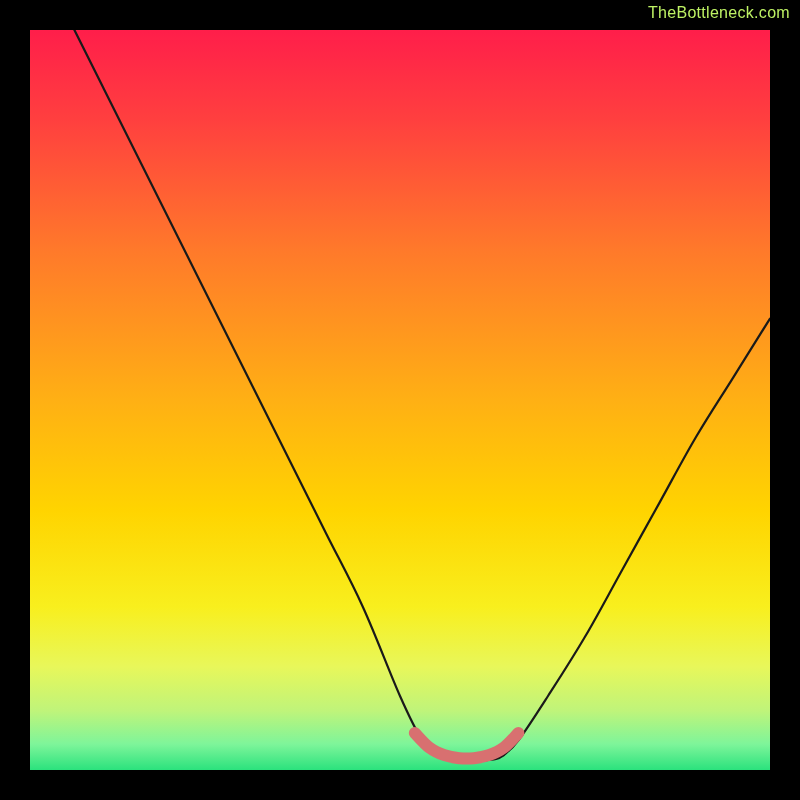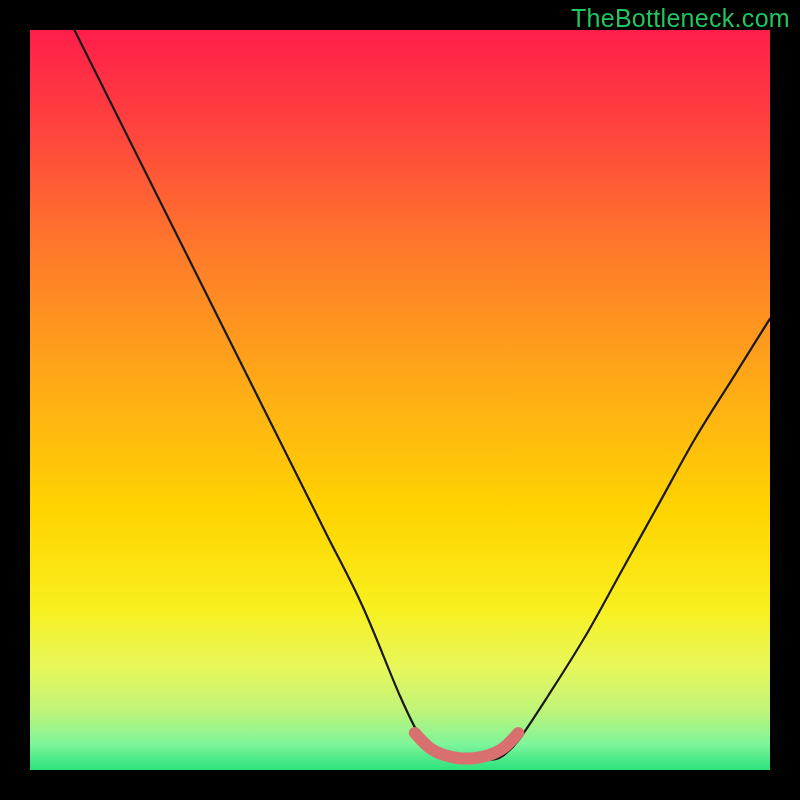--- a/index.html
+++ b/index.html
@@ -14,22 +14,22 @@
   .frame {
     position: relative;
     width: 800px;
     height: 800px;
     background: #000;
   }
   .watermark {
     position: absolute;
     top: 4px;
     right: 10px;
-    color: #22c55e;
-    font-size: 25px;
+    color: #bef264;
+    font-size: 16px;
     font-weight: 500;
     letter-spacing: 0.3px;
     z-index: 3;
   }
   .plot-area {
     position: absolute;
     left: 30px;
     top: 30px;
     width: 740px;
     height: 740px;

